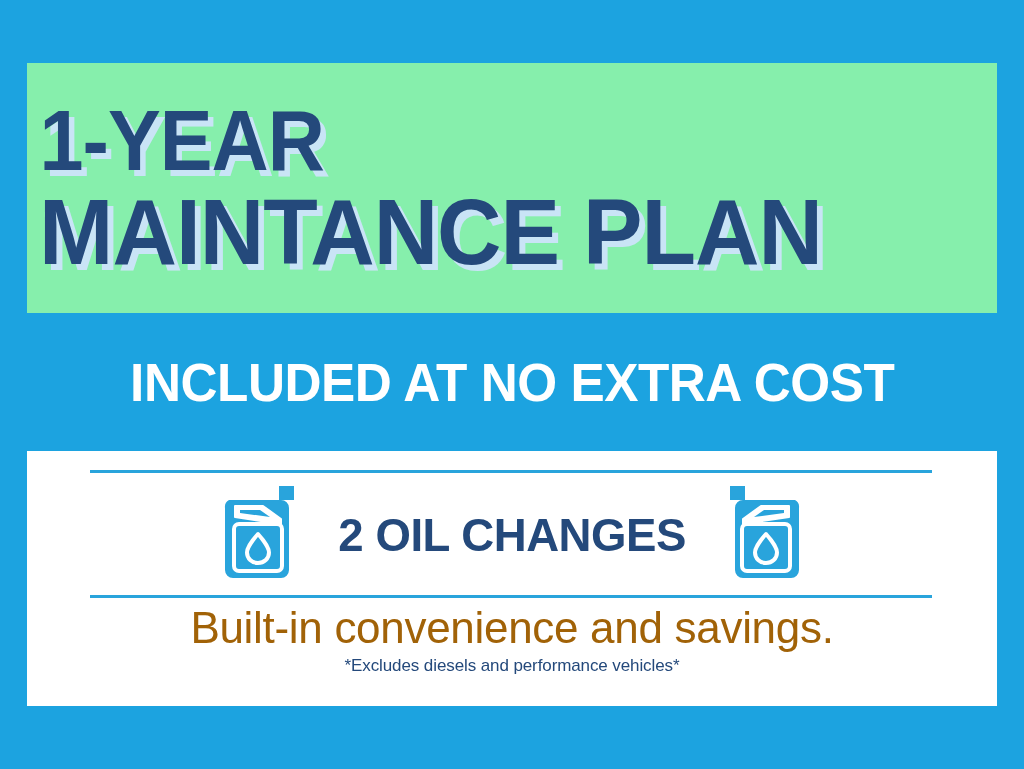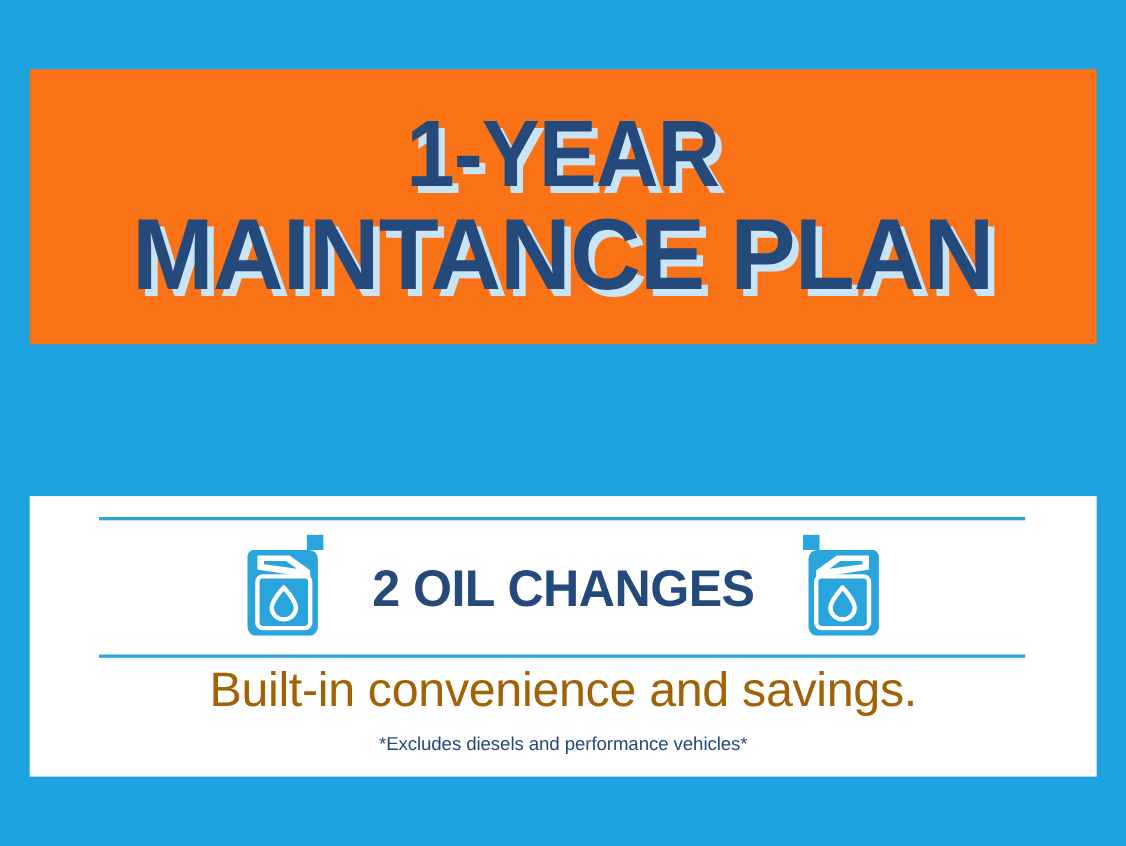--- a/index.html
+++ b/index.html
@@ -23,24 +23,24 @@
     box-sizing: border-box;
   }
 
   
   .headline-card {
     position: absolute;
     left: 27px;
     top: 63px;
     width: 970px;
     height: 250px;
-    background: #f97316;
+    background: #86efac;
     display: flex;
     flex-direction: column;
-    align-items: center;
+    align-items: flex-start;
     justify-content: center;
     overflow: hidden;
   }
 
   .headline {
     color: #24497B;
     font-family: "Liberation Sans Narrow", "Liberation Sans", sans-serif;
     font-weight: bold;
     text-transform: uppercase;
     letter-spacing: -1px;
@@ -142,40 +142,43 @@
     font-family: "Liberation Sans Narrow", "Liberation Sans", sans-serif;
     font-size: 44px;
     font-weight: normal;
     letter-spacing: -0.3px;
     white-space: nowrap;
   }
 
   .disclaimer {
     position: absolute;
     left: 0;
-    top: 216px;
+    top: 205px;
     width: 100%;
     text-align: center;
     color: #24497B;
     font-family: "Liberation Sans Narrow", "Liberation Sans", sans-serif;
     font-size: 17px;
     letter-spacing: -0.1px;
     white-space: nowrap;
   }
 </style>
 </head>
 <body>
 
 <div class="poster">
 
   <div class="headline-card">
     <div class="headline headline-line1">1-YEAR</div>
     <div class="headline headline-line2">MAINTANCE PLAN</div>
   </div>
 
+  <div class="subheading-band">
+    <div class="subheading">INCLUDED AT NO EXTRA COST</div>
+  </div>
 
   <div class="details-card">
 
     <div class="rule rule-top"></div>
 
     <div class="feature-row">
 
       <span class="oil-icon">
         <svg width="76" height="92" viewBox="0 0 76 92" aria-hidden="true">
 

